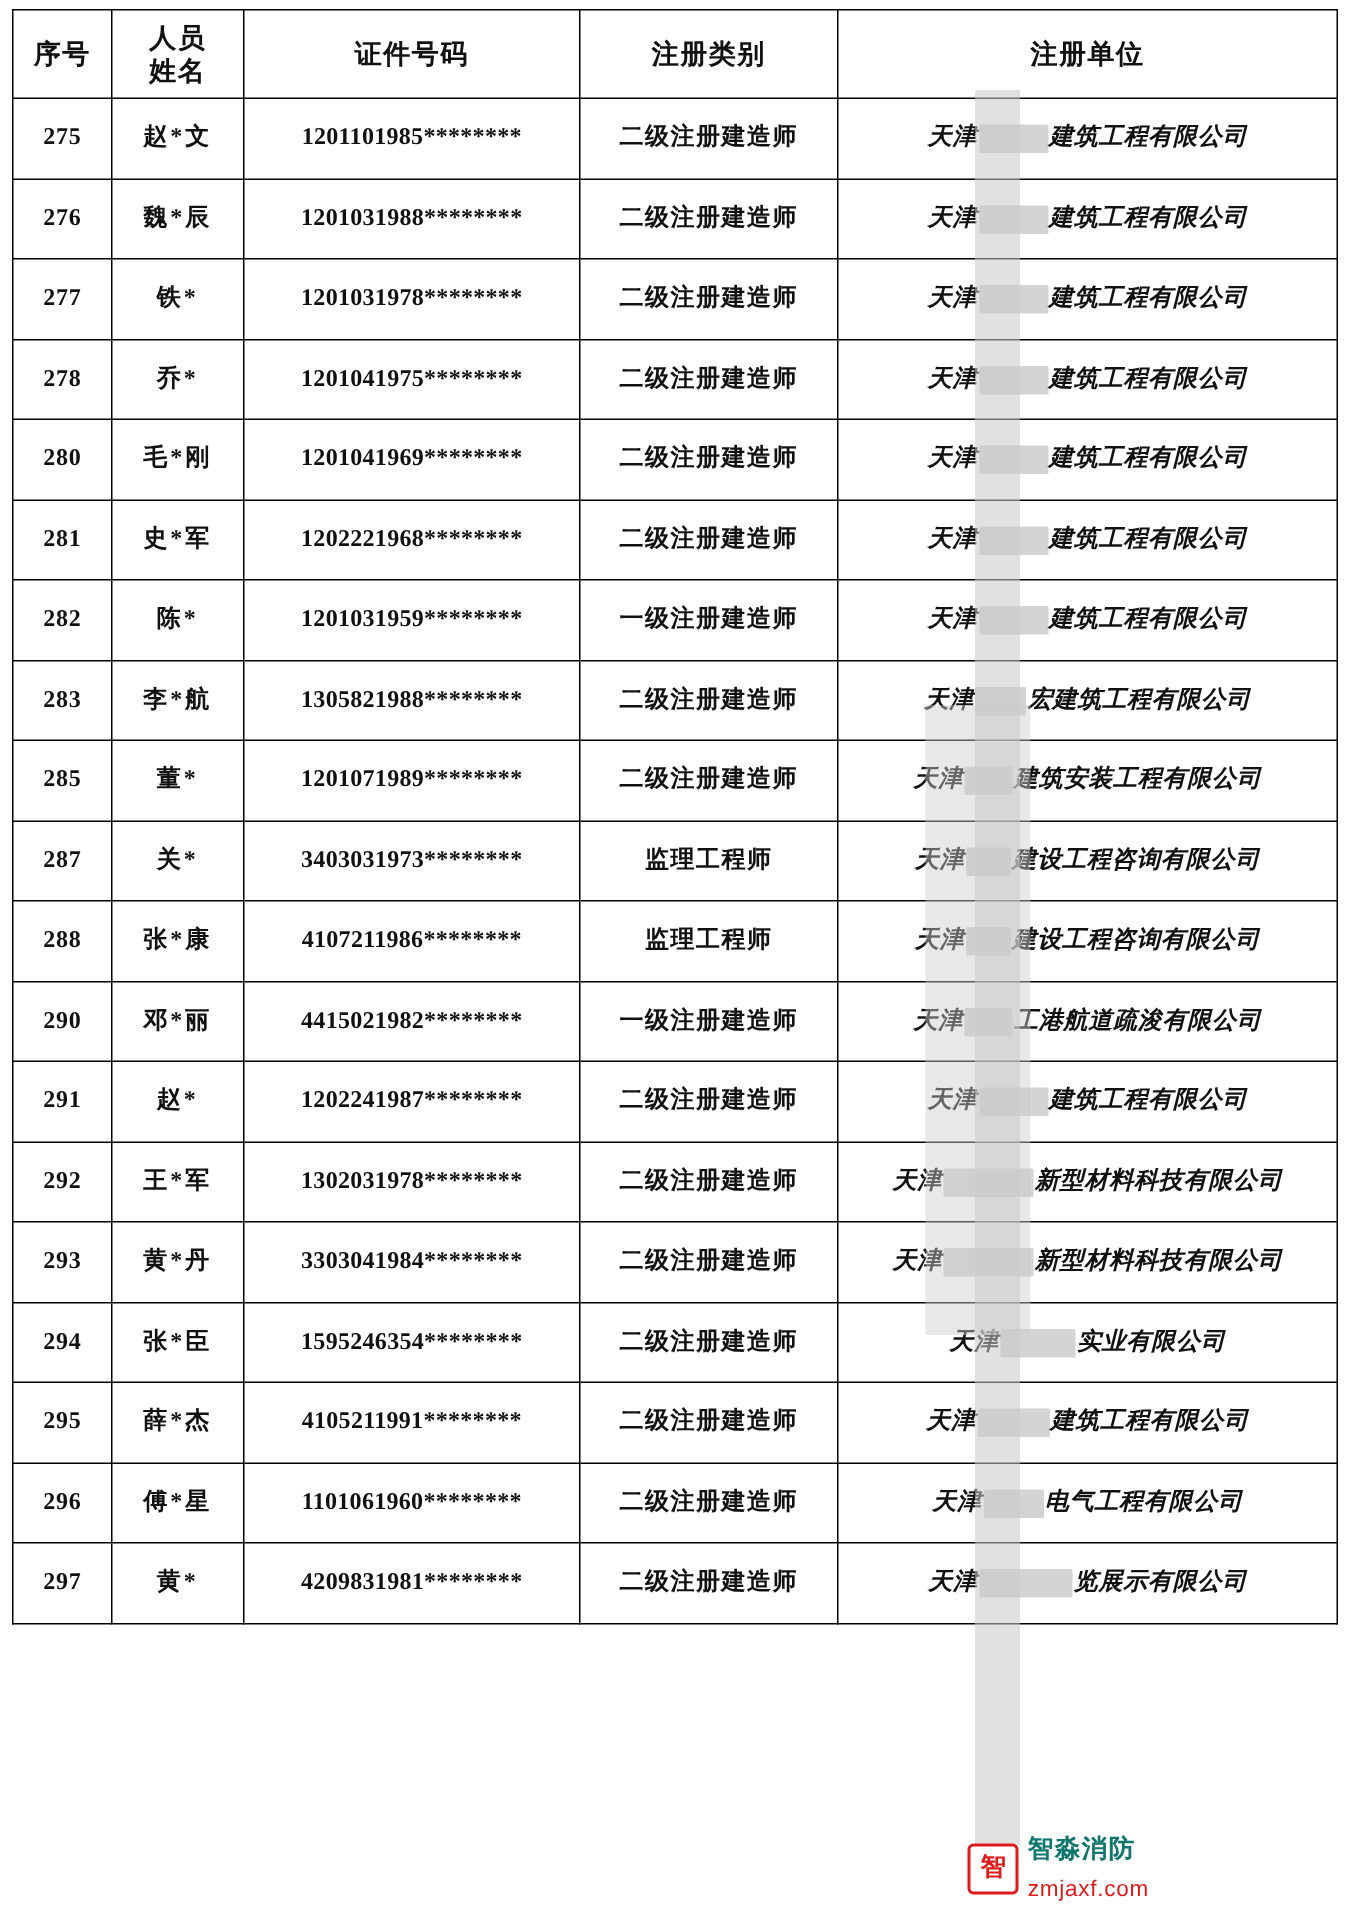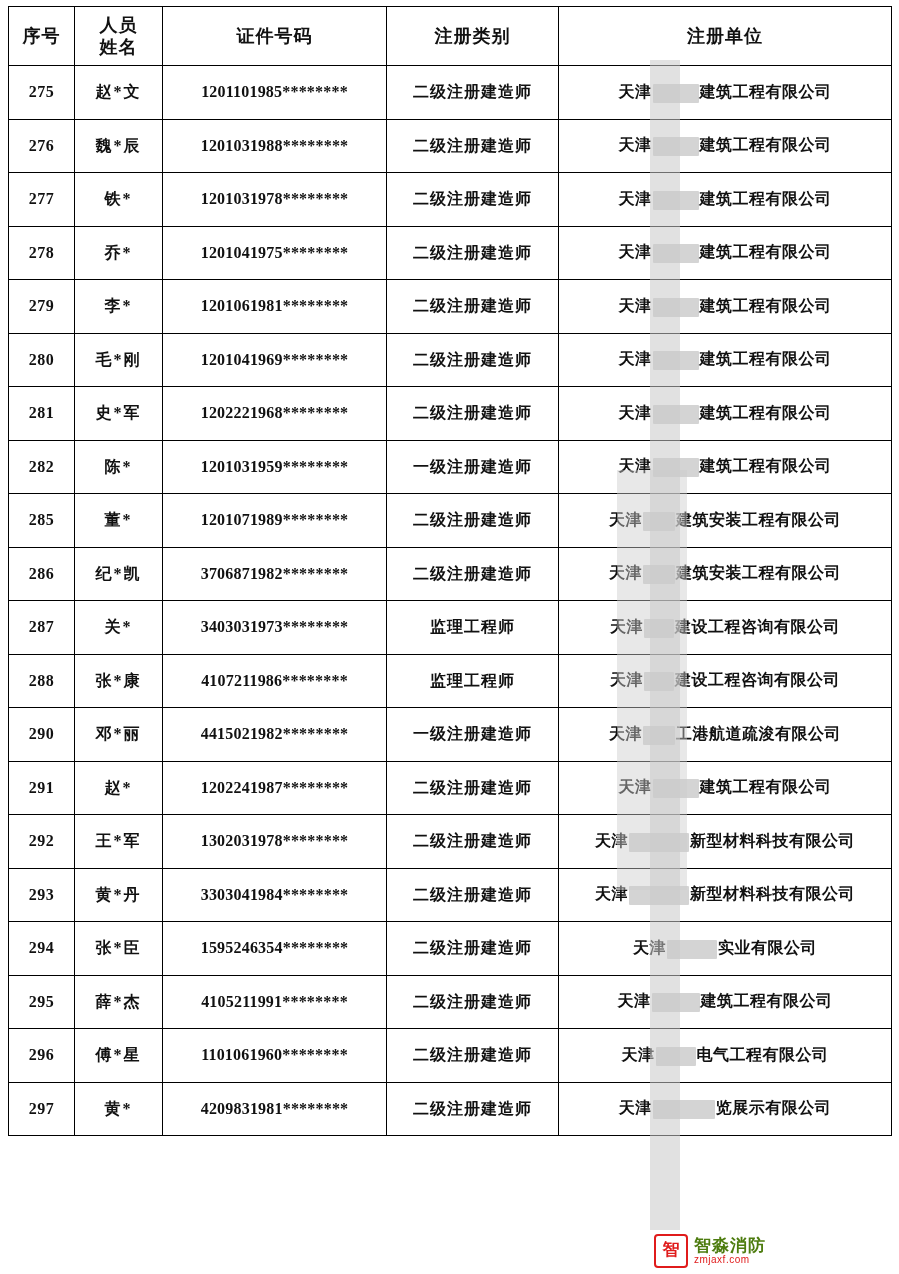--- a/index.html
+++ b/index.html
@@ -55,21 +55,21 @@
   col.c-unit { width: 333px; }
 
   td.seq { font-size: 17px; letter-spacing: 0.5px; }
   td.name { font-size: 16px; letter-spacing: 2px; margin-left: 48px; }
   td.idno {
     font-size: 15px;
     letter-spacing: 0.2px;
     font-family: "Liberation Serif", serif;
   }
   td.type { font-size: 15.5px; letter-spacing: 1px; }
-  td.unit { font-size: 15.5px; letter-spacing: 0.5px; white-space: nowrap; }
+  td.unit { font-size: 15.5px; letter-spacing: 0.5px; white-space: nowrap; font-style: italic; }
 
   .unit-inner {
     display: inline-block;
     position: relative;
     white-space: nowrap;
   }
   .redact {
     display: inline-block;
     background: #d4d4d4;
     vertical-align: middle;
@@ -117,31 +117,32 @@
     line-height: 28px;
     text-align: center;
     font-family: "Liberation Serif", serif;
     font-weight: bold;
   }
   .wm-text {
     line-height: 1.05;
     text-align: left;
   }
   .wm-title {
-    color: #4d7c0f;
+    color: #0f766e;
     font-size: 17px;
     font-weight: bold;
     font-family: "Liberation Serif", serif;
     letter-spacing: 1px;
   }
   .wm-sub {
     color: #e01b1b;
-    font-size: 10px;
+    font-size: 15px;
     font-family: "Liberation Sans", sans-serif;
     letter-spacing: 0.5px;
+    margin-top: 10px;
   }
 </style>
 </head>
 <body>
 
 <div class="page">
 
   <table class="reg-table">
     <colgroup>
       <col class="c-seq">
@@ -185,27 +186,20 @@
           <td class="unit"><span class="unit-inner"><span>天津</span><span class="redact" style="width: 46px;"></span><span>建筑工程有限公司</span></span></td>
         </tr>
         <tr>
           <td class="seq">278</td>
           <td class="name">乔*</td>
           <td class="idno">1201041975********</td>
           <td class="type">二级注册建造师</td>
           <td class="unit"><span class="unit-inner"><span>天津</span><span class="redact" style="width: 46px;"></span><span>建筑工程有限公司</span></span></td>
         </tr>
         <tr>
-          <td class="seq">279</td>
-          <td class="name">李*</td>
-          <td class="idno">1201061981********</td>
-          <td class="type">二级注册建造师</td>
-          <td class="unit"><span class="unit-inner"><span>天津</span><span class="redact" style="width: 46px;"></span><span>建筑工程有限公司</span></span></td>
-        </tr>
-        <tr>
           <td class="seq">280</td>
           <td class="name">毛*刚</td>
           <td class="idno">1201041969********</td>
           <td class="type">二级注册建造师</td>
           <td class="unit"><span class="unit-inner"><span>天津</span><span class="redact" style="width: 46px;"></span><span>建筑工程有限公司</span></span></td>
         </tr>
         <tr>
           <td class="seq">281</td>
           <td class="name">史*军</td>
           <td class="idno">1202221968********</td>
@@ -213,30 +207,30 @@
           <td class="unit"><span class="unit-inner"><span>天津</span><span class="redact" style="width: 46px;"></span><span>建筑工程有限公司</span></span></td>
         </tr>
         <tr>
           <td class="seq">282</td>
           <td class="name">陈*</td>
           <td class="idno">1201031959********</td>
           <td class="type">一级注册建造师</td>
           <td class="unit"><span class="unit-inner"><span>天津</span><span class="redact" style="width: 46px;"></span><span>建筑工程有限公司</span></span></td>
         </tr>
         <tr>
+          <td class="seq">283</td>
+          <td class="name">李*航</td>
+          <td class="idno">1305821988********</td>
+          <td class="type">二级注册建造师</td>
+          <td class="unit"><span class="unit-inner"><span>天津</span><span class="redact" style="width: 34px;"></span><span>宏建筑工程有限公司</span></span></td>
+        </tr>
+        <tr>
           <td class="seq">285</td>
           <td class="name">董*</td>
           <td class="idno">1201071989********</td>
-          <td class="type">二级注册建造师</td>
-          <td class="unit"><span class="unit-inner"><span>天津</span><span class="redact" style="width: 32px;"></span><span>建筑安装工程有限公司</span></span></td>
-        </tr>
-        <tr>
-          <td class="seq">286</td>
-          <td class="name">纪*凯</td>
-          <td class="idno">3706871982********</td>
           <td class="type">二级注册建造师</td>
           <td class="unit"><span class="unit-inner"><span>天津</span><span class="redact" style="width: 32px;"></span><span>建筑安装工程有限公司</span></span></td>
         </tr>
         <tr>
           <td class="seq">287</td>
           <td class="name">关*</td>
           <td class="idno">3403031973********</td>
           <td class="type">监理工程师</td>
           <td class="unit"><span class="unit-inner"><span>天津</span><span class="redact" style="width: 30px;"></span><span>建设工程咨询有限公司</span></span></td>
         </tr>

